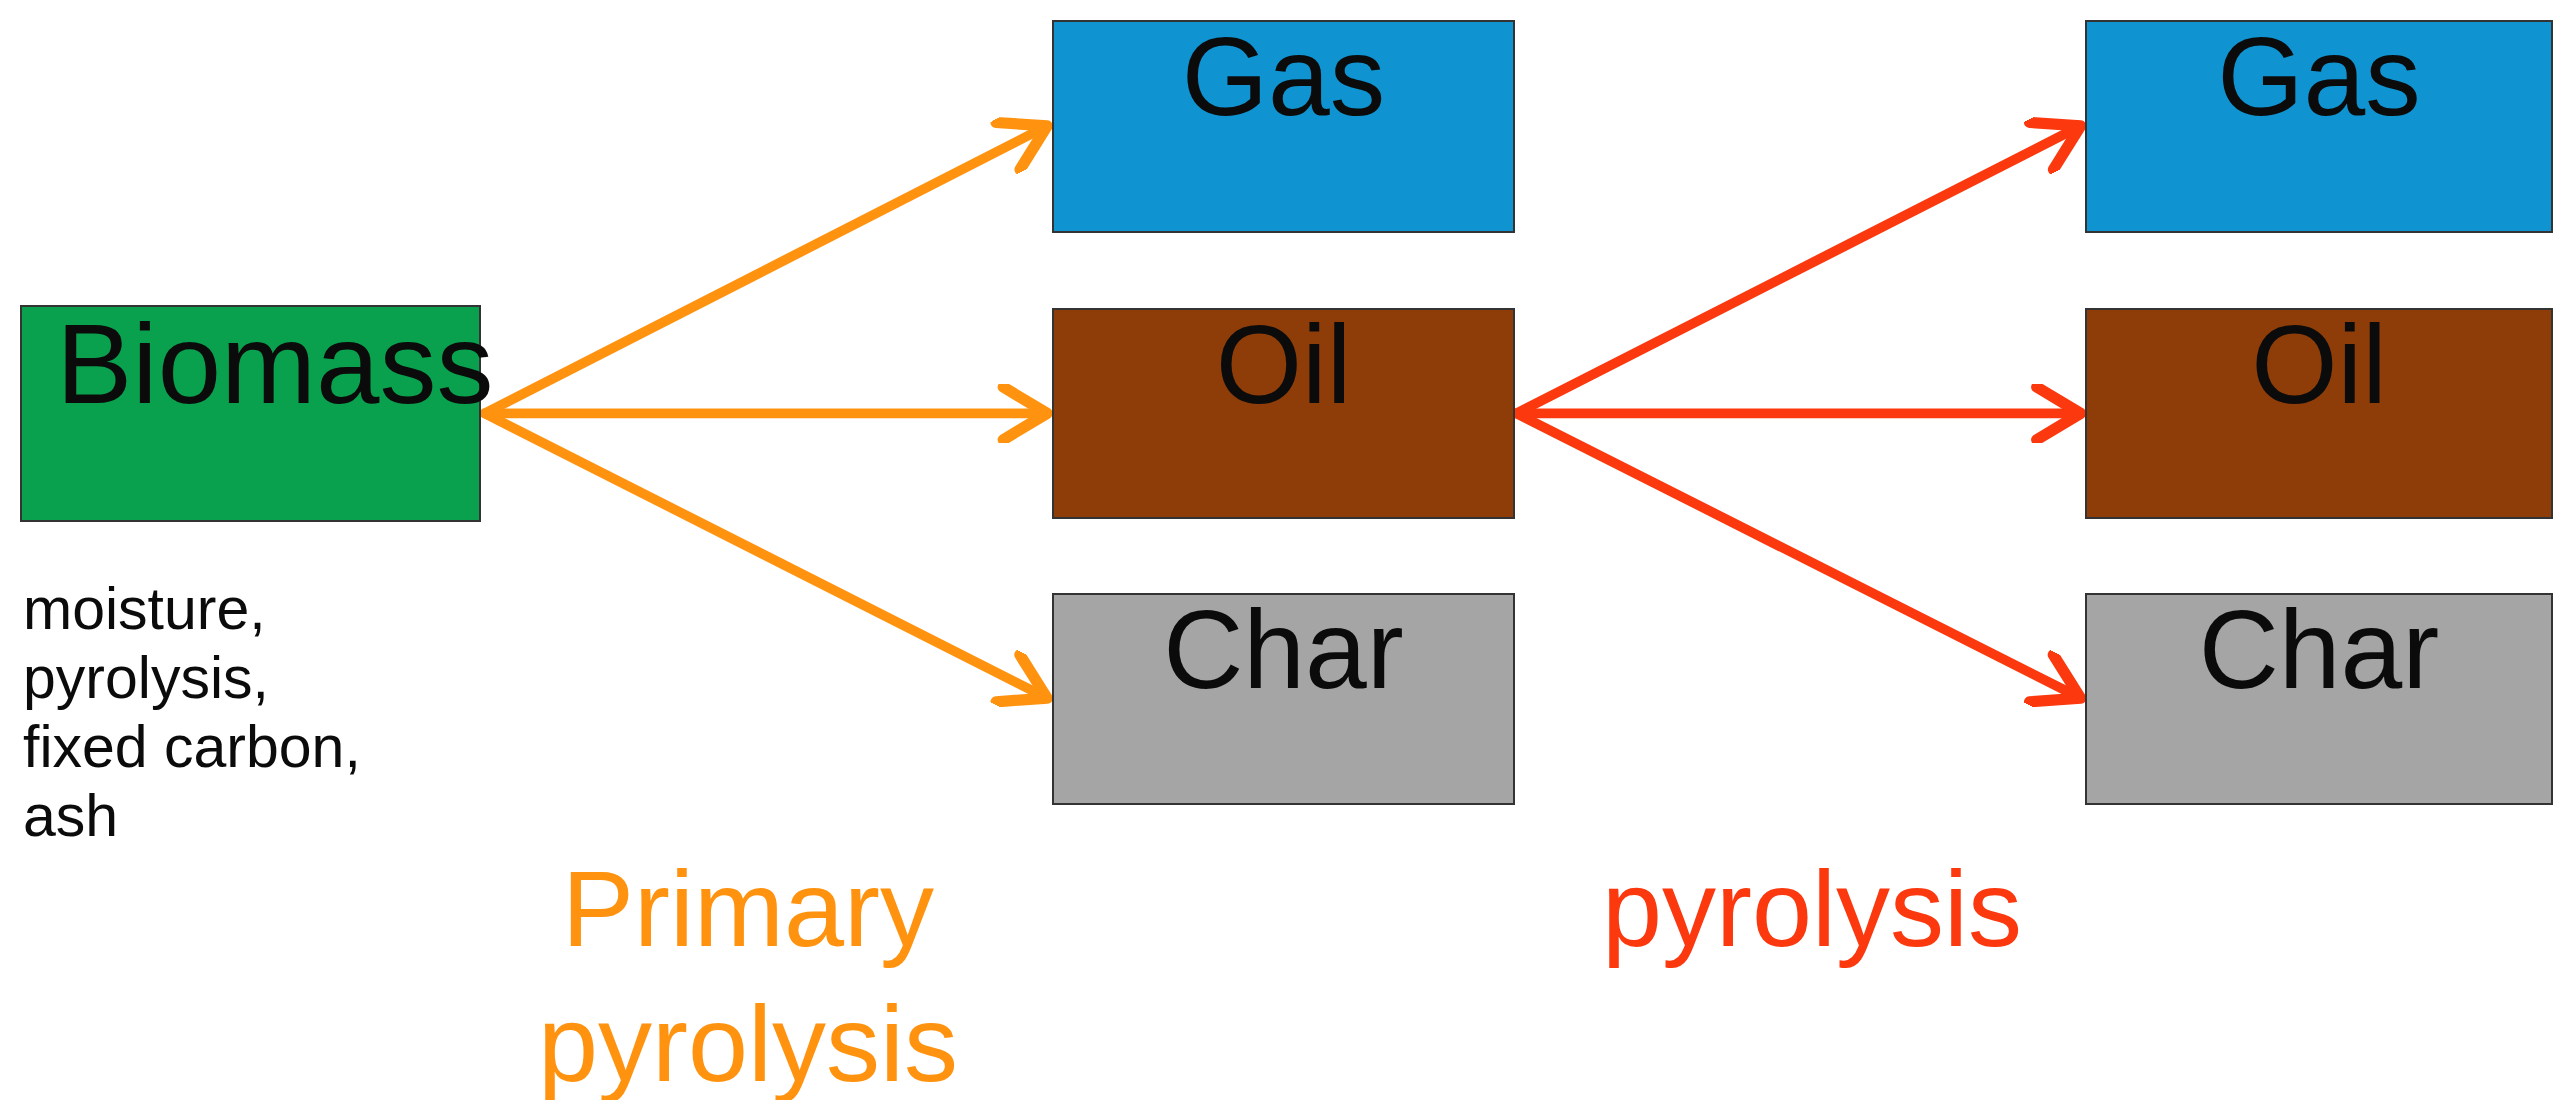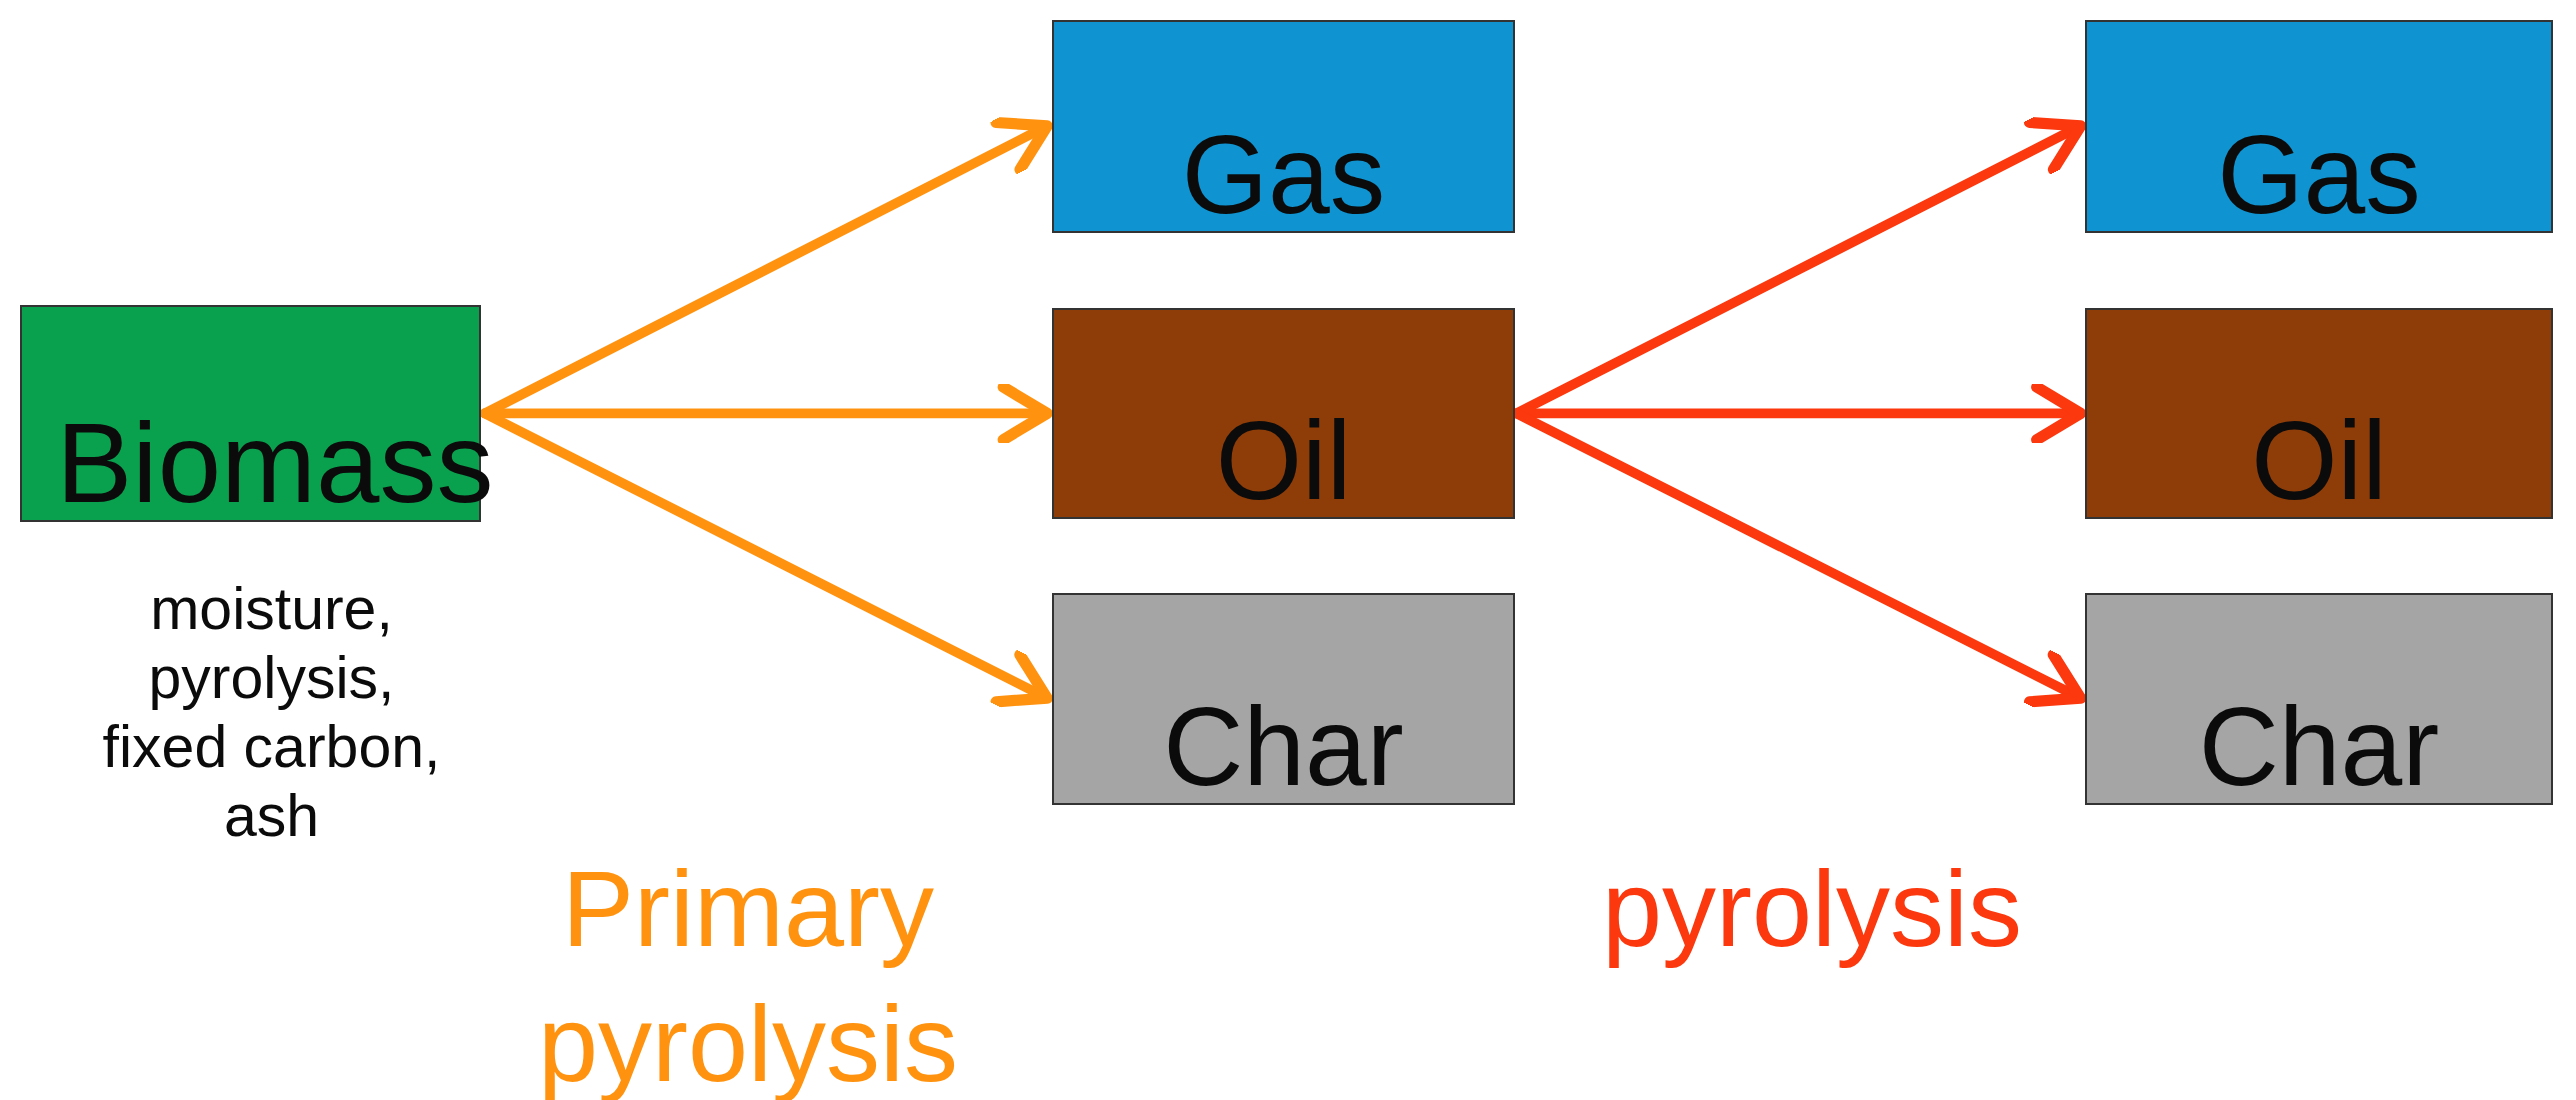--- a/index.html
+++ b/index.html
@@ -34,39 +34,38 @@
     stroke-linecap:round;
   }
   .stroke-orange{stroke:var(--color-orange);}
   .stroke-red{stroke:var(--color-red);}
   .mk{fill:none;stroke-width:1.15;stroke-linecap:round;stroke-linejoin:round;}
   .mk-orange{stroke:var(--color-orange);}
   .mk-red{stroke:var(--color-red);}
   .node{
     position:absolute;
     display:flex;
-    align-items:flex-end;
+    align-items:flex-start;
     justify-content:center;
     border:2.7px solid var(--color-border);
     color:var(--color-text);
     font-size:111px;
     line-height:1;
     white-space:nowrap;
   }
   .node-biomass{left:20.4px;top:305px;width:461px;height:217px;background:var(--color-green);font-size:114px;padding-left:48px;}
   .node-p-gas  {left:1052px;top:19.5px; width:463px;height:213px;background:var(--color-blue);}
   .node-p-oil  {left:1052px;top:308px;width:463px;height:211px;background:var(--color-brown);}
   .node-p-char {left:1052px;top:593px;width:463px;height:212px;background:var(--color-gray);}
   .node-s-gas  {left:2085px;top:19.5px; width:468px;height:213px;background:var(--color-blue);}
   .node-s-oil  {left:2085px;top:308px;width:468px;height:211px;background:var(--color-brown);}
   .node-s-char {left:2085px;top:593px;width:468px;height:212px;background:var(--color-gray);}
   .components{
     position:absolute;
     left:23px;top:575px;width:497px;
-    text-align:center;
     color:var(--color-text);
     font-size:59px;
     line-height:69px;
   }
   .stage-label{
     position:absolute;
     top:841px;
     width:710px;
     text-align:center;
     font-size:108px;

